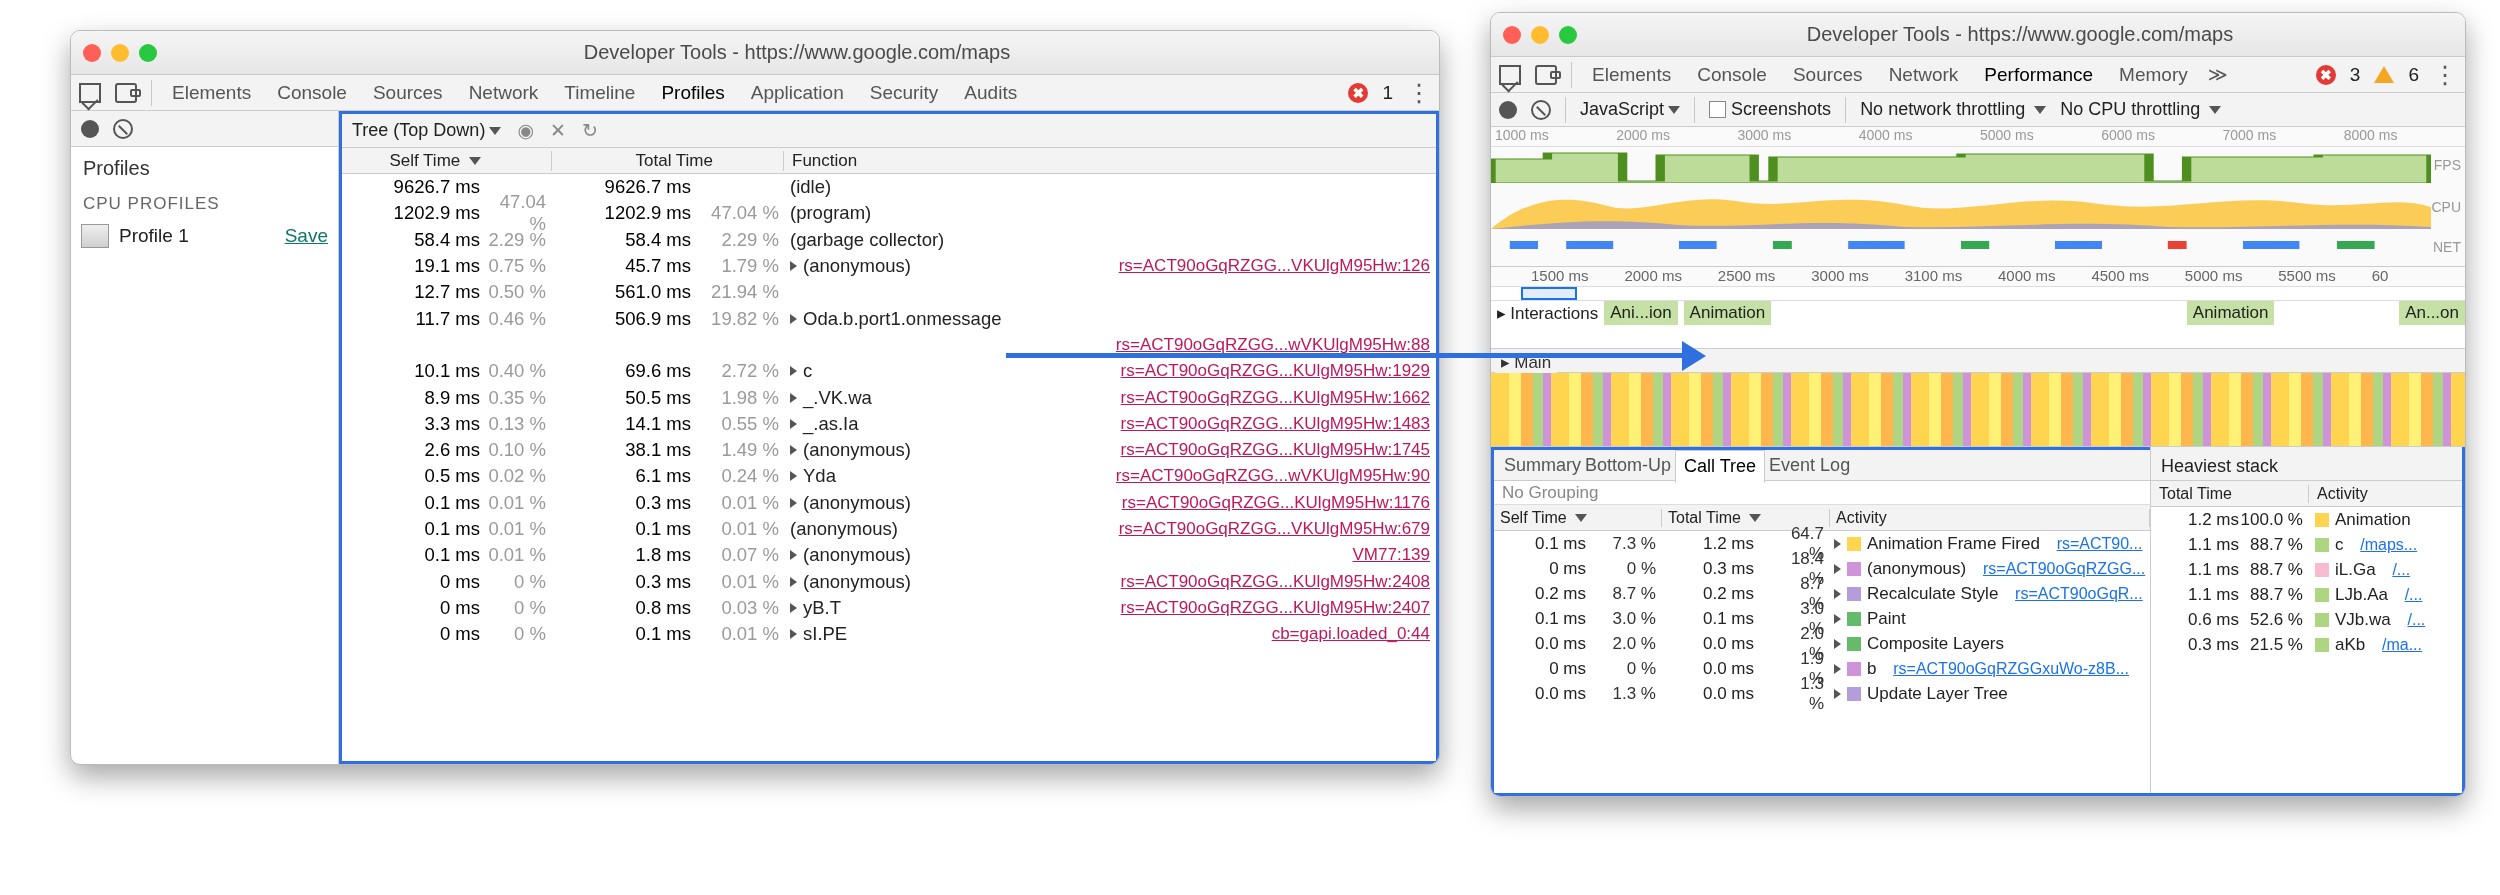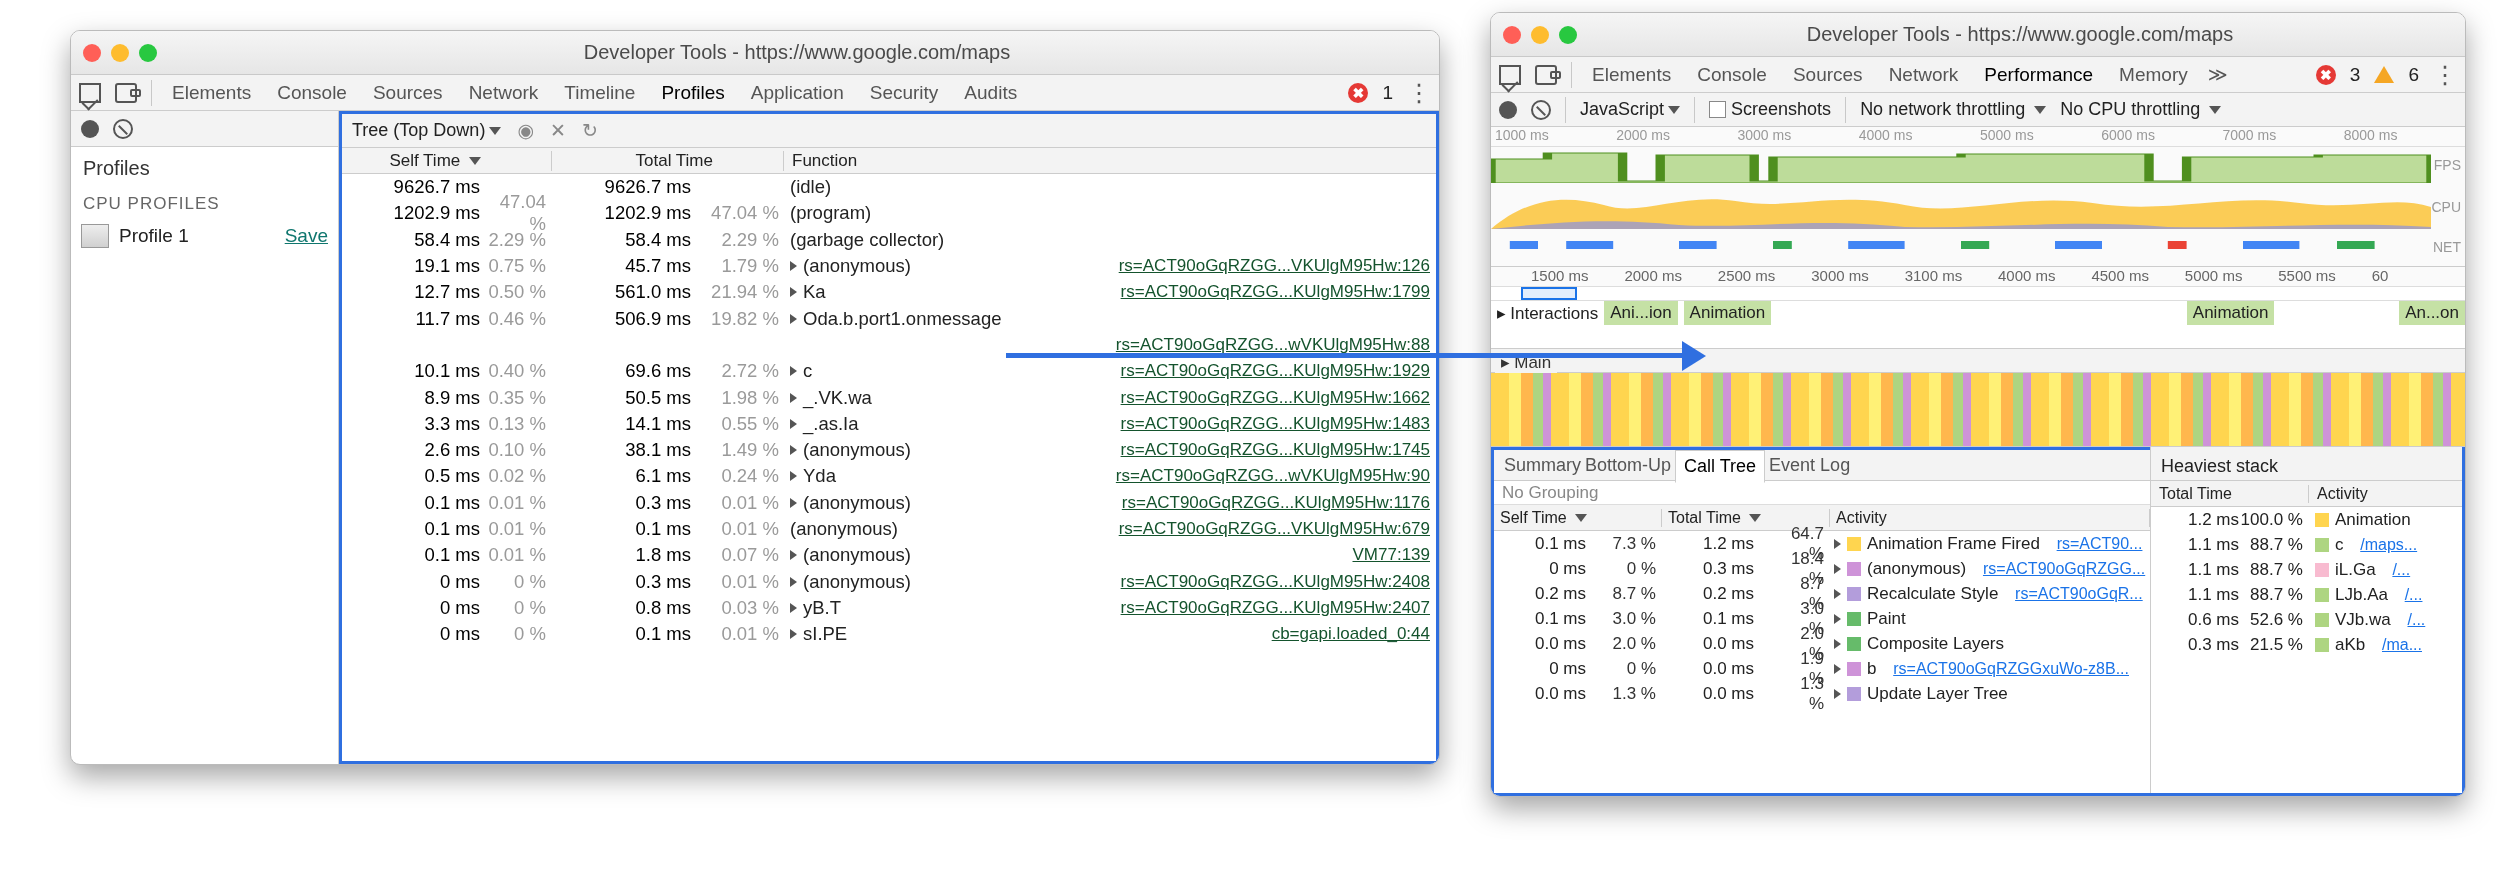--- a/index.html
+++ b/index.html
@@ -44,21 +44,21 @@
   .cTotal{width:232px;text-align:right;padding-right:70px;border-right:1px solid #ccc;}
   .cFunc{flex:1;padding-left:8px;}
   .rows{flex:1;overflow:hidden;}
   .row{display:flex;height:26.3px;align-items:center;font-size:18.5px;}
   .row .s1{width:138px;text-align:right;color:#000;}
   .row .s2{width:72px;text-align:right;color:#9a9a9a;padding-right:6px;}
   .row .t1{width:138px;text-align:right;color:#000;}
   .row .t2{width:94px;text-align:right;color:#9a9a9a;padding-right:6px;}
   .row .fn{flex:1;display:flex;align-items:center;gap:6px;padding-left:4px;overflow:hidden;}
   .disc{display:inline-block;border-top:5px solid transparent;border-bottom:5px solid transparent;border-left:7px solid #555;}
-  .link{color:#14532d;text-decoration:underline;font-size:17px;margin-left:auto;padding-right:6px;white-space:nowrap;}
+  .link{color:#be185d;text-decoration:underline;font-size:17px;margin-left:auto;padding-right:6px;white-space:nowrap;}
   .vbar{width:1px;background:#ccc;}
   
   .body2{display:flex;flex-direction:column;height:calc(100% - 80px);}
   .ctrlbar{height:34px;display:flex;align-items:center;padding:0 8px;gap:14px;background:#f3f3f3;border-bottom:1px solid #ccc;font-size:18px;}
   .cb{width:17px;height:17px;border:1px solid #888;background:#fff;display:inline-block;vertical-align:-3px;}
   .timeaxis{height:20px;background:#fafafa;border-bottom:1px solid #ddd;display:flex;font-size:14px;color:#999;padding-left:4px;}
   .timeaxis span{flex:1;}
   .overview{height:120px;border-bottom:1px solid #ccc;position:relative;background:#fafafa;}
   .ov-row{position:absolute;left:0;right:34px;}
   .ov-lab{position:absolute;right:4px;font-size:14px;color:#999;}
@@ -202,25 +202,20 @@
               <span class="link">rs=ACT90oGqRZGG...VKUlgM95Hw:126</span>
             </span>
           </div>
           <div class="row">
             <span class="s1">12.7 ms</span>
             <span class="s2">0.50 %</span>
             <span class="vbar"></span>
             <span class="t1">561.0 ms</span>
             <span class="t2">21.94 %</span>
             <span class="vbar"></span>
-            <span class="fn">
-              <span class="disc"></span>
-              <span>Ka</span>
-              <span class="link">rs=ACT90oGqRZGG...KUlgM95Hw:1799</span>
-            </span>
           </div>
           <div class="row">
             <span class="s1">11.7 ms</span>
             <span class="s2">0.46 %</span>
             <span class="vbar"></span>
             <span class="t1">506.9 ms</span>
             <span class="t2">19.82 %</span>
             <span class="vbar"></span>
             <span class="fn">
               <span class="disc"></span>

